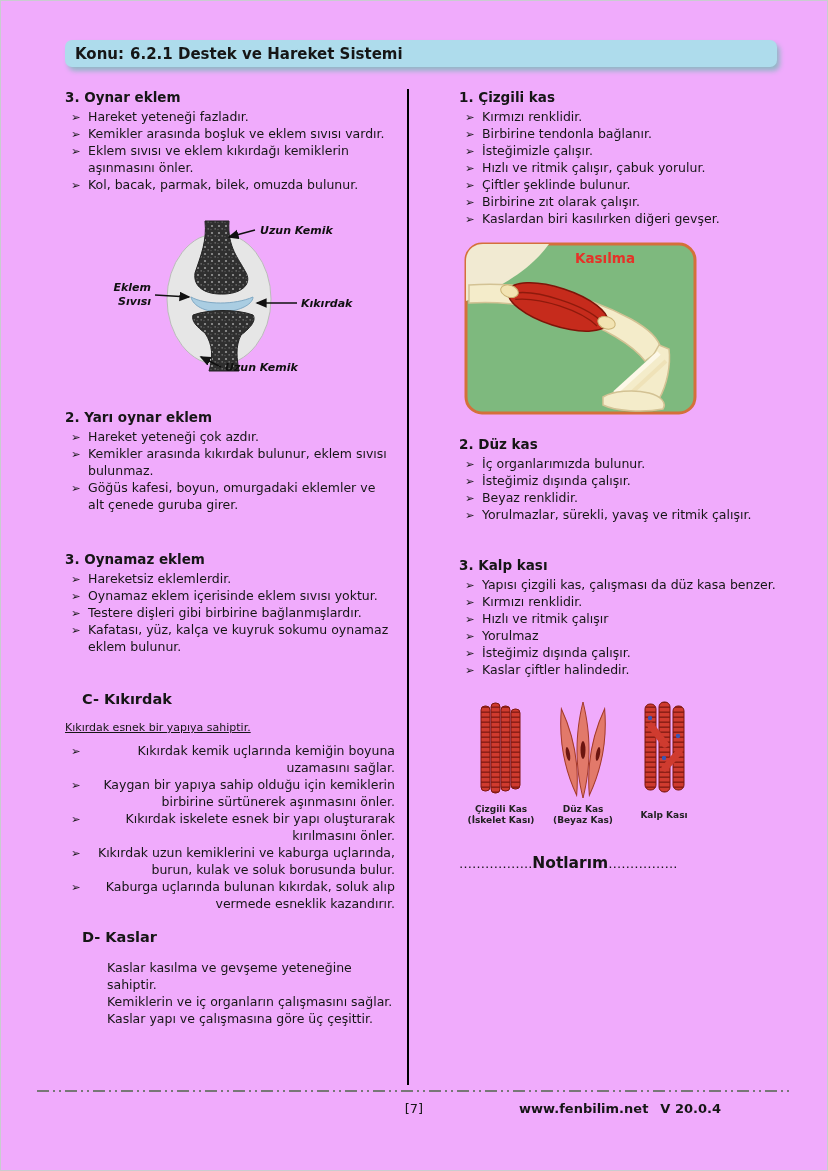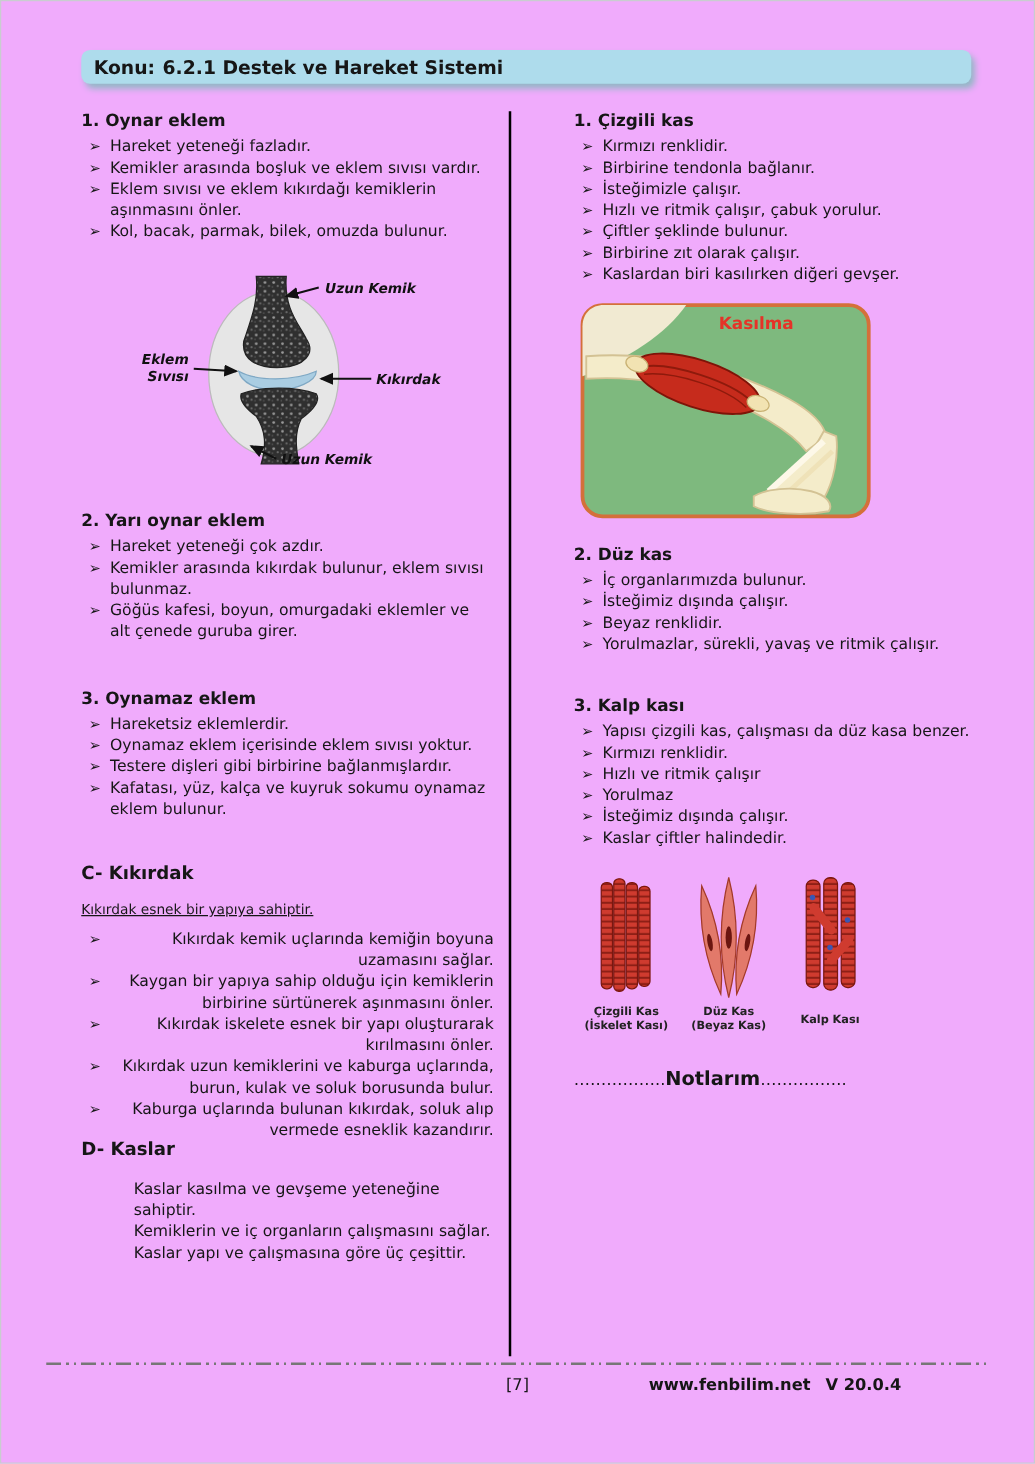--- a/index.html
+++ b/index.html
@@ -18,21 +18,21 @@
   }
   .topic-label { font-weight:bold; margin-right:6px; }
   .topic-title { font-weight:bold; }
   
   .columns { position:absolute; top:88px; left:64px; width:714px; display:flex; }
   .col-left  { width:342px; padding-right:12px; }
   .col-divider { width:2px; min-width:2px; background:#000; height:996px; }
   .col-right { flex:1; padding-left:13px;margin-left:37px; }
 
   .sec-title { font-size:13.5px; font-weight:bold; margin:0 0 3px 0; }
-  .big-title { font-size:14.5px; font-weight:bold; margin:0; }
+  .big-title { font-size:14.5px; font-weight:bold; margin:17px; }
 
   ul.blist { list-style:none; margin:0; padding:0 0 0 6px; }
   ul.blist li { position:relative; padding-left:17px; font-size:12.5px; line-height:17px; }
   ul.blist li::before { content:"➢"; position:absolute; left:0; top:1px; font-size:11.5px; }
   ul.plain { list-style:none; margin:0; padding:0; }
   ul.plain li { font-size:12.5px; line-height:17px;margin-left:42px; }
   .intro-line { font-size:11px; line-height:17px;text-decoration:underline; }
 
   
   .knee-fig   { width:250px; margin:24px auto 28px auto; }
@@ -73,21 +73,21 @@
   <div class="topic-bar" style="background-color: rgb(174, 220, 236);">
     <span class="topic-label">Konu:</span>
     <span class="topic-title">6.2.1 Destek ve Hareket Sistemi</span>
   </div>
 
   <div class="columns">
 
     <div class="col-left">
 
       <section>
-        <h3 class="sec-title">1. Oynar eklem</h3>
+        <h3 class="sec-title">3. Oynar eklem</h3>
         <ul class="blist">
             <li>Hareket yeteneği fazladır.</li>
             <li>Kemikler arasında boşluk ve eklem sıvısı vardır.</li>
             <li>Eklem sıvısı ve eklem kıkırdağı kemiklerin aşınmasını önler.</li>
             <li>Kol, bacak, parmak, bilek, omuzda bulunur.</li>
           </ul>
       </section>
 
       <div class="knee-fig">
         <svg viewBox="0 0 250 160" width="250" height="160">

